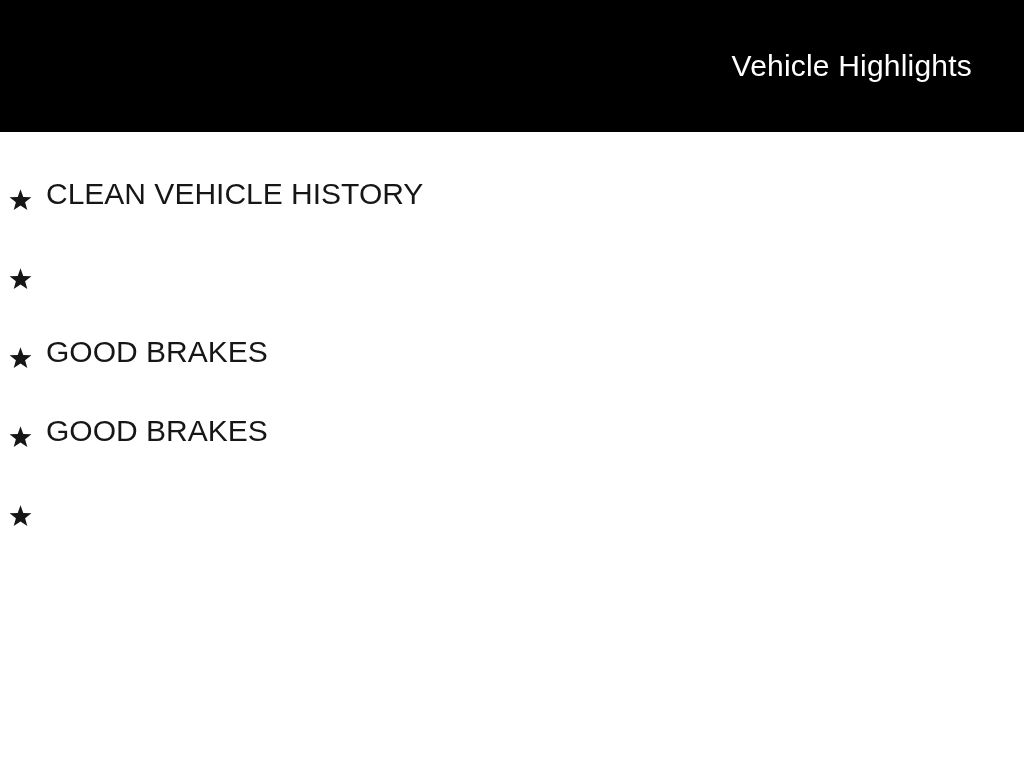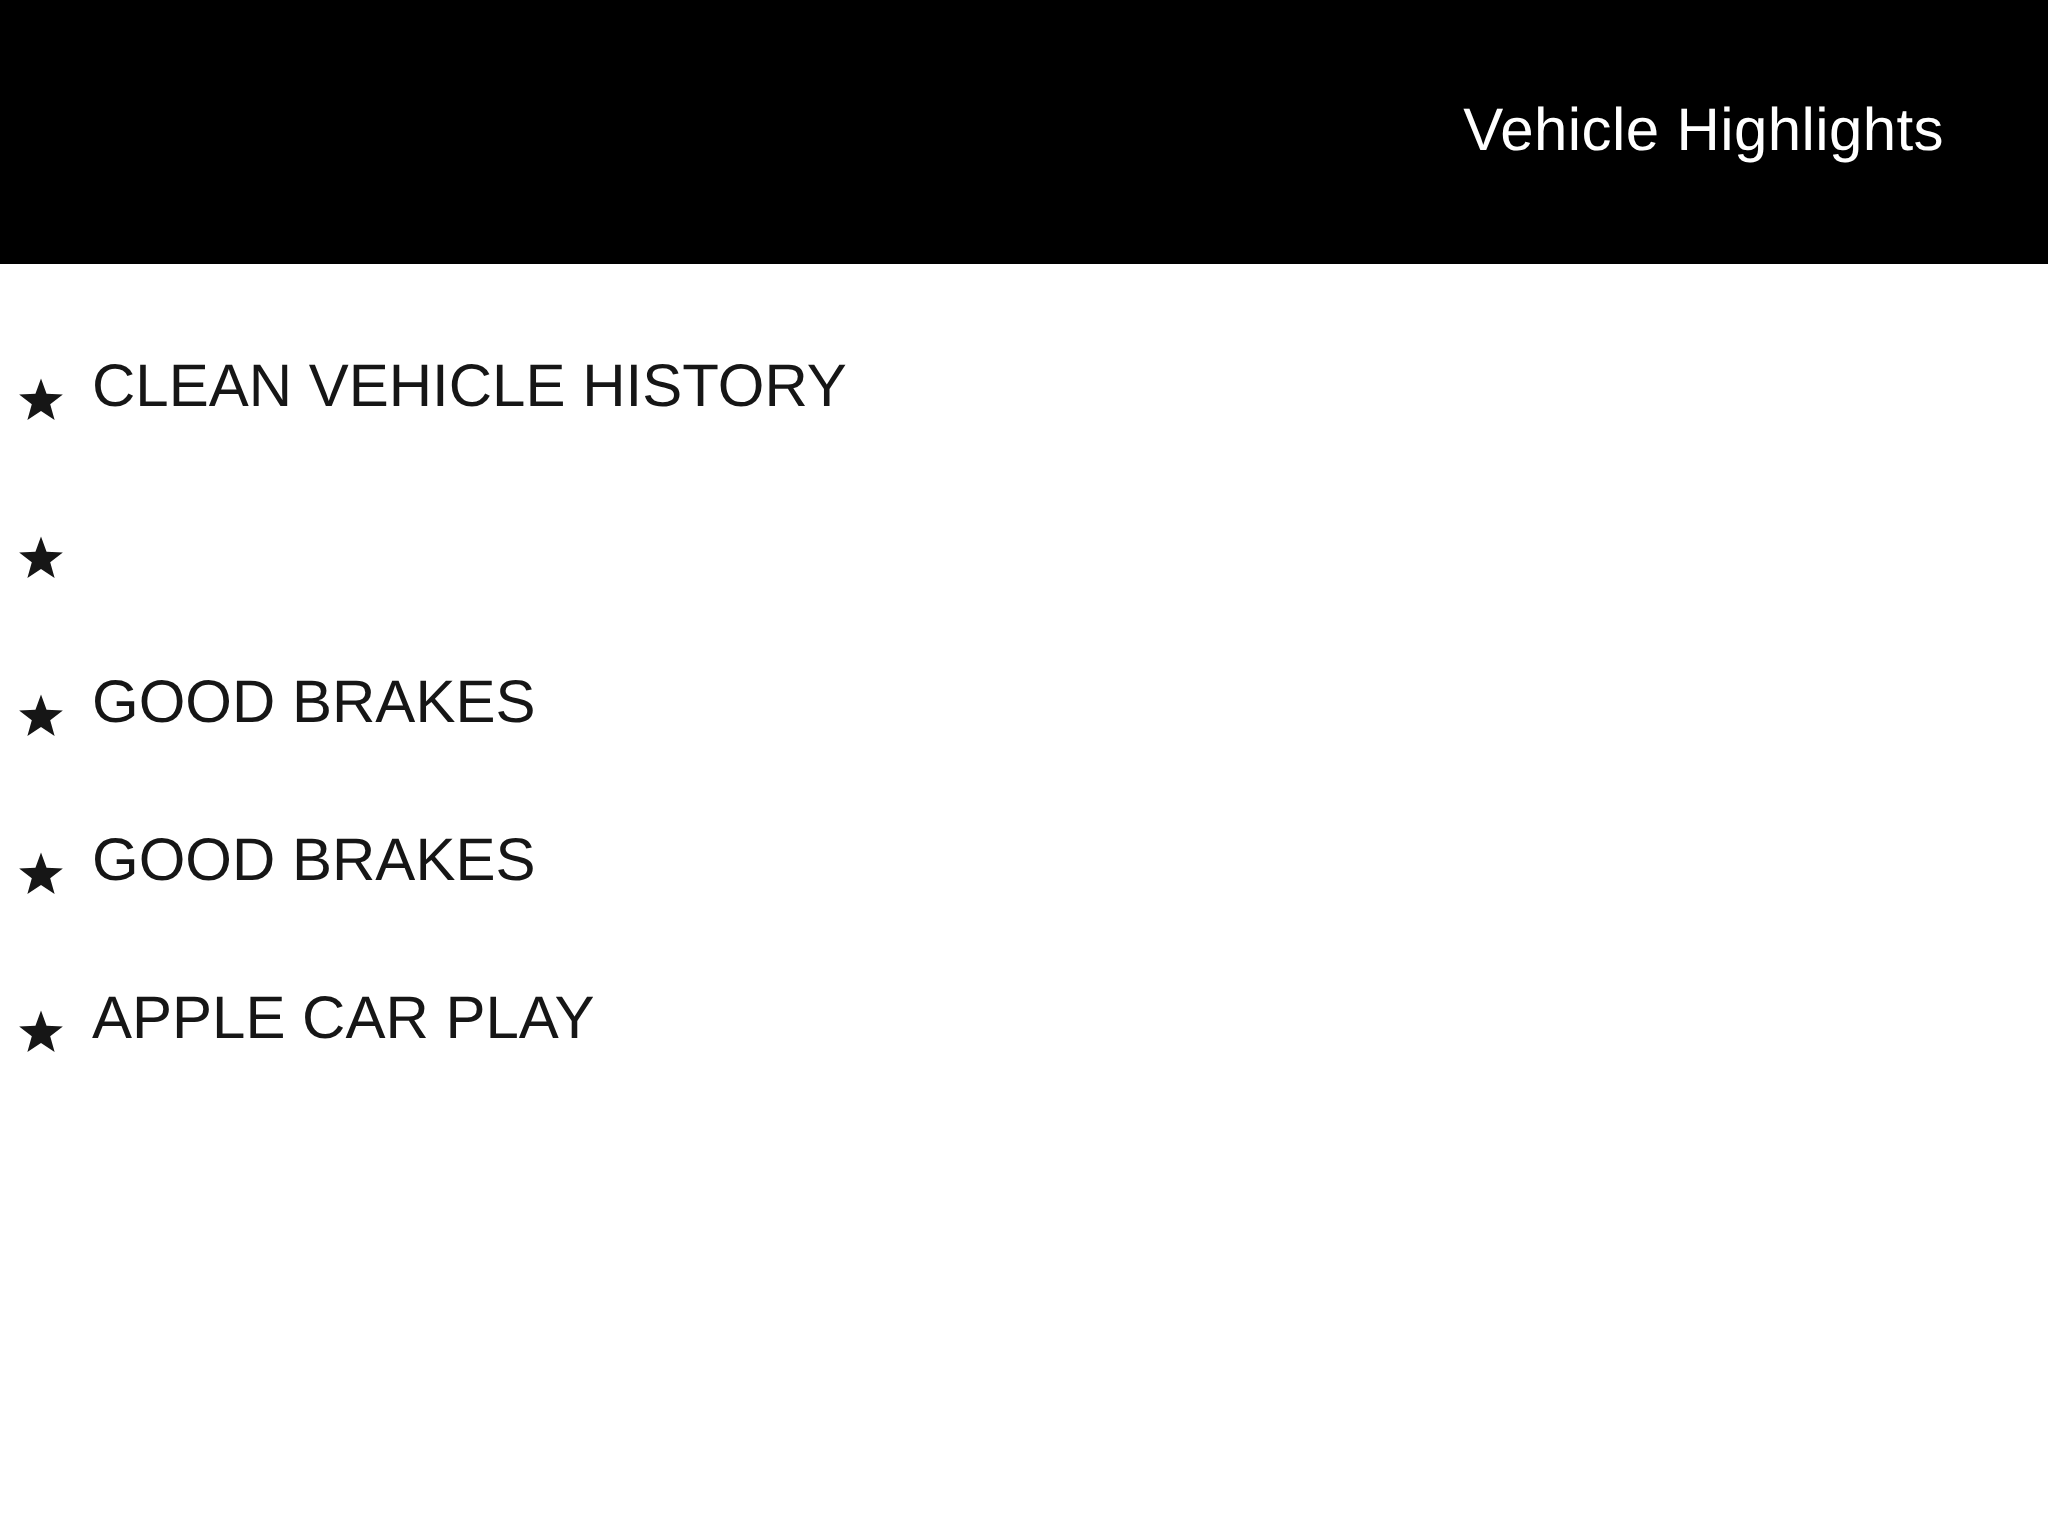--- a/index.html
+++ b/index.html
@@ -101,21 +101,20 @@
       <svg class="star" viewBox="0 0 24 23">
           <polygon fill="#161616" points="12,0.8 9.1,8.8 0.6,9.1 7.2,14.3 4.9,22.5 12,17.8 19.1,22.5 16.8,14.3 23.4,9.1 14.9,8.8"></polygon>
         </svg>
       <span class="item-label">GOOD BRAKES</span>
     </li>
 
     <li class="highlight-item">
       <svg class="star" viewBox="0 0 24 23">
           <polygon fill="#161616" points="12,0.8 9.1,8.8 0.6,9.1 7.2,14.3 4.9,22.5 12,17.8 19.1,22.5 16.8,14.3 23.4,9.1 14.9,8.8"></polygon>
         </svg>
-      <span class="item-label">APPLE CAR PLAY</span>
     </li>
 
 
 
 
   </ul>
 
 </div>
 
 </body></html>

